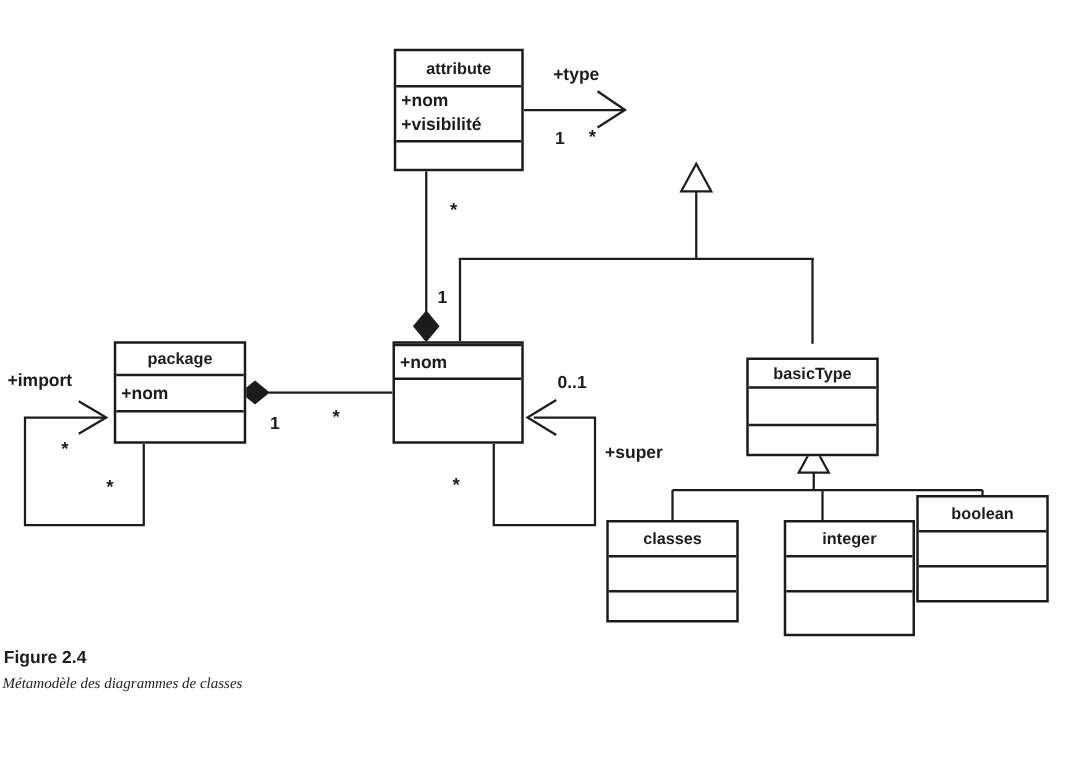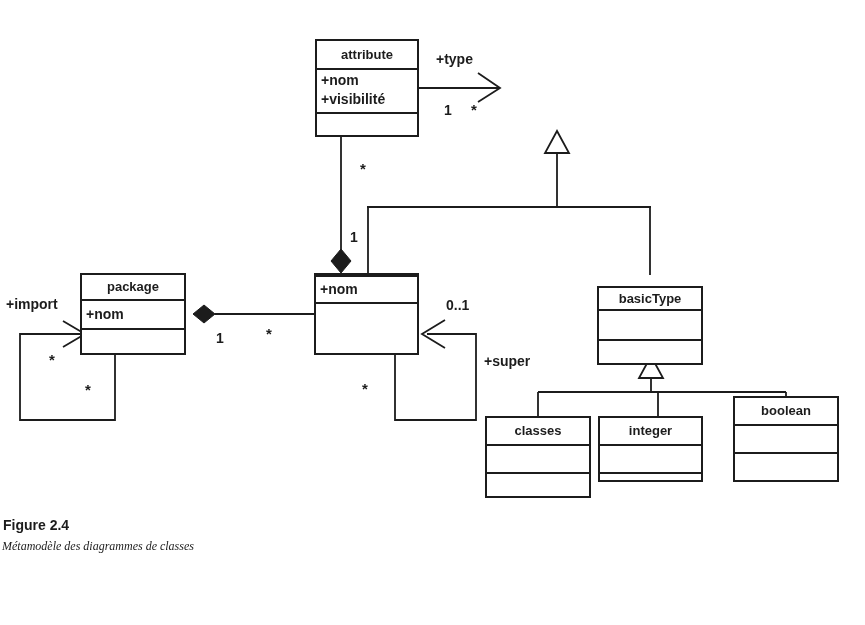--- a/index.html
+++ b/index.html
@@ -21,21 +21,21 @@
   }
   .comp { box-sizing:content-box; border-top:2px solid var(--line); overflow:hidden; }
   .comp.first { border-top:none; }
   .comp.grow { flex:1; }
   .title { font-weight:bold; font-size:13px; text-align:center; }
   .attrs { font-size:14px; font-weight:bold; padding-left:4px; }
   .attrs .aline { line-height:19px; }
 
   .lbl { position:absolute; font-size:14px; font-weight:bold; white-space:nowrap; }
   .star { font-size:15px; }
-  .ctr { text-align:left; }
+  .ctr { text-align:center; }
 
   .caption-label {
     position:absolute; left:3px; top:517px;
     font-size:14px; font-weight:bold;
   }
   .caption-title {
     position:absolute; left:2px; top:539px;
     font-family:"Liberation Serif", serif; font-style:italic; font-size:12px;
   }
 </style>
@@ -78,21 +78,21 @@
   <div class="uml-box" style="left:315px;top:39px;width:104px;height:98px">
     <div class="comp first title" style="height:27px;line-height:27px">attribute</div>
     <div class="comp attrs" style="height:41px;padding-top:1px">
       <div class="aline">+nom</div>
       <div class="aline">+visibilité</div>
     </div>
     <div class="comp grow"></div>
   </div>
 
 
-  <div class="uml-box" style="left:80px;top:273px;width:106px;height:82px">
+  <div class="uml-box" style="left:91px;top:273px;width:106px;height:82px">
     <div class="comp first title" style="height:24px;line-height:24px">package</div>
     <div class="comp attrs" style="height:27px;line-height:26px">+nom</div>
     <div class="comp grow"></div>
   </div>
 
   <div class="uml-box" style="left:314px;top:273px;width:105px;height:82px">
     <div class="comp attrs" style="height:25px;line-height:24px">+nom</div>
     <div class="comp grow"></div>
   </div>
 
@@ -101,21 +101,21 @@
     <div class="comp" style="height:28px"></div>
     <div class="comp grow"></div>
   </div>
 
   <div class="uml-box" style="left:485px;top:416px;width:106px;height:82px">
     <div class="comp first title" style="height:26px;line-height:26px">classes</div>
     <div class="comp" style="height:26px"></div>
     <div class="comp grow"></div>
   </div>
 
-  <div class="uml-box" style="left:598px;top:416px;width:105px;height:66px">
+  <div class="uml-box" style="left:627px;top:416px;width:105px;height:93px">
     <div class="comp first title" style="height:26px;line-height:26px">integer</div>
     <div class="comp" style="height:26px"></div>
     <div class="comp grow"></div>
   </div>
 
   <div class="uml-box" style="left:733px;top:396px;width:106px;height:86px">
     <div class="comp first title" style="height:26px;line-height:26px">boolean</div>
     <div class="comp" style="height:26px"></div>
     <div class="comp grow"></div>
   </div>

